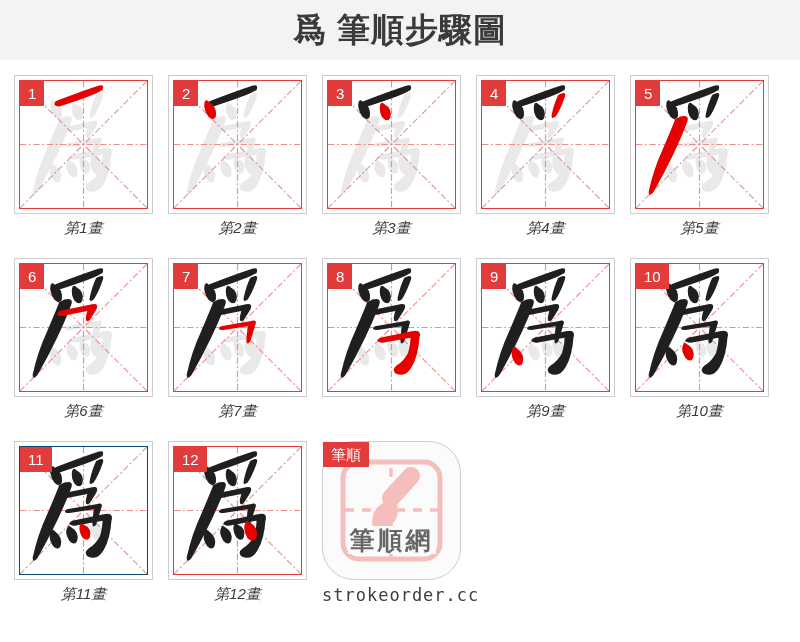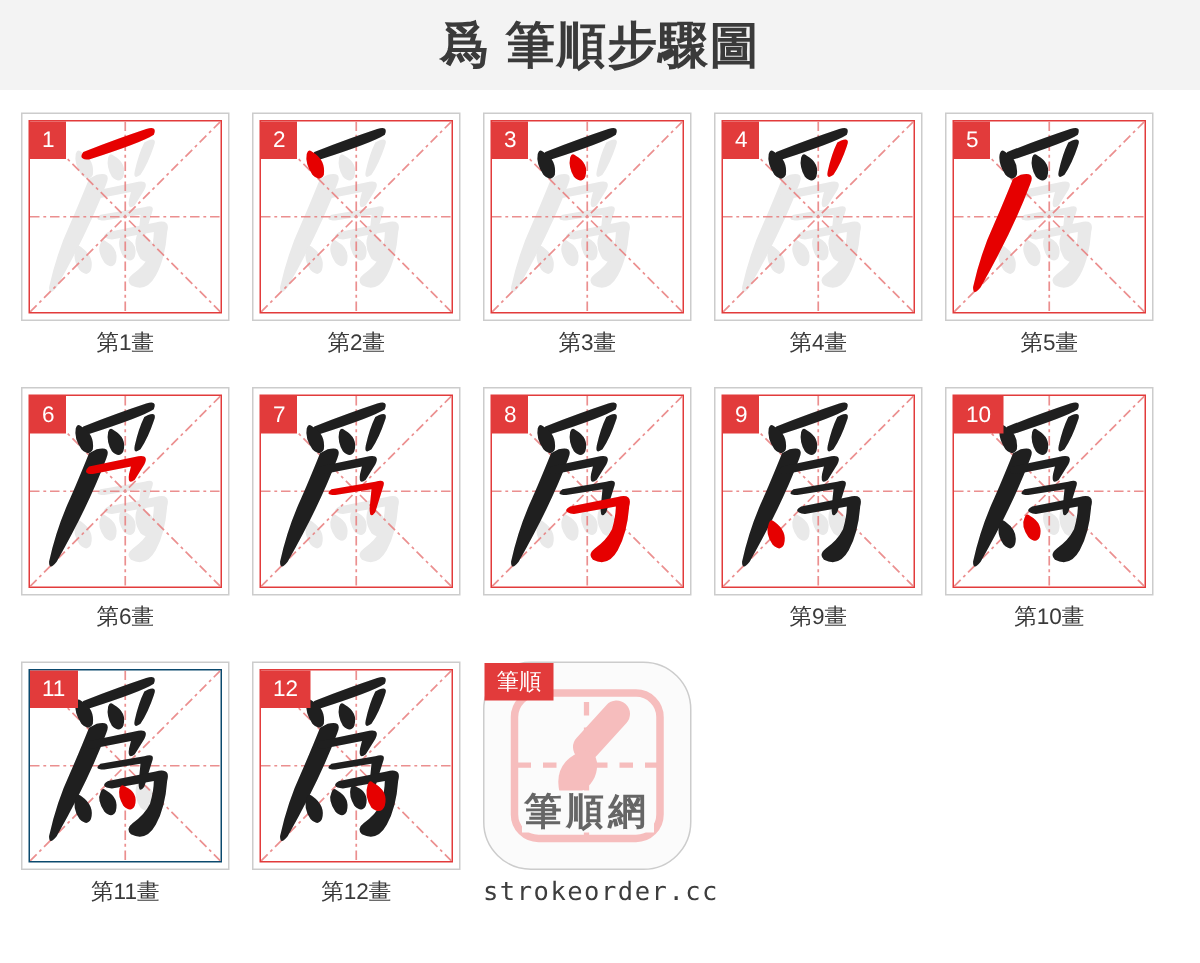--- a/index.html
+++ b/index.html
@@ -29,21 +29,21 @@
     box-sizing:border-box;position:relative;width:129px;height:129px;
     background:#ffffff;
   }
   .stroke-area svg{display:block;}
   .badge{
     position:absolute;top:0;left:0;z-index:2;
     color:#ffffff;font-size:15px;line-height:25px;padding:0 8px;
     font-weight:400;
   }
   .cell-label{
-    margin-top:5px;text-align:center;font-size:15px;color:#3a3a3a;height:19px;
+    margin-top:5px;text-align:center;font-size:15px;color:#3a3a3a;height:19px;font-style:italic;
   }
   
   .logo-box{background:#fbfbfb;position:relative;border-radius:32px;}
   .logo-area{position:relative;width:129px;height:129px;}
   .logo-text{
     position:absolute;left:0;right:0;bottom:18px;z-index:2;
     text-align:center;font-size:25px;font-weight:bold;color:#666666;
     letter-spacing:3px;
   }
   .logo-text span{background:#fbfbfb;padding:0 2px;}
@@ -305,20 +305,21 @@
               <path d="M27,16 Q34,20 33,28 Q31,32 27,28 Q23,22 24,17 Q25,14 27,16 Z" fill="#1f1f1f"></path>
               <path d="M44,18 Q51,22 49,29 Q47,33 43,29 Q40,24 41,19 Q42,16 44,18 Z" fill="#1f1f1f"></path>
               <path d="M62,10 Q67,8 65,13 Q62,22 58,28 Q54,31 55,26 Q57,17 60,11 Z" fill="#1f1f1f"></path>
               <path d="M35,28 Q43,26 40,33 Q31,57 14,87 Q10,92 10,87 Q14,69 21,54 Q27,40 31,30 Z" fill="#1f1f1f"></path>
               <path d="M31,37 L55,32 Q63,30 60,36 L55,44 Q51,47 52,41 L53,37 L33,41 Q27,41 31,37 Z" fill="#1f1f1f"></path>
               <path d="M37,49 L60,45 Q66,43 64,48 L60,61 Q57,65 57,59 L58,49 L39,52 Q33,52 37,49 Z" fill="#e60000"></path>
             </g>
           </svg>
         </div>
       </div>
+      <div class="cell-label">第7畫</div>
     </div>
     <div class="cell">
       <div class="cell-box">
         <div class="stroke-area" style="border:1px solid #e23b3b">
           <span class="badge" style="background:#e23b3b;color:#ffffff">8</span>
           <svg width="127" height="127" viewBox="0 0 100 100">
             <g>
               <path d="M28,16 Q46,9 61,4 Q67,2 65,7 Q59,11 31,20 Q25,20 28,16 Z" fill="#e9e9e9"></path>
               <path d="M27,16 Q34,20 33,28 Q31,32 27,28 Q23,22 24,17 Q25,14 27,16 Z" fill="#e9e9e9"></path>
               <path d="M44,18 Q51,22 49,29 Q47,33 43,29 Q40,24 41,19 Q42,16 44,18 Z" fill="#e9e9e9"></path>

